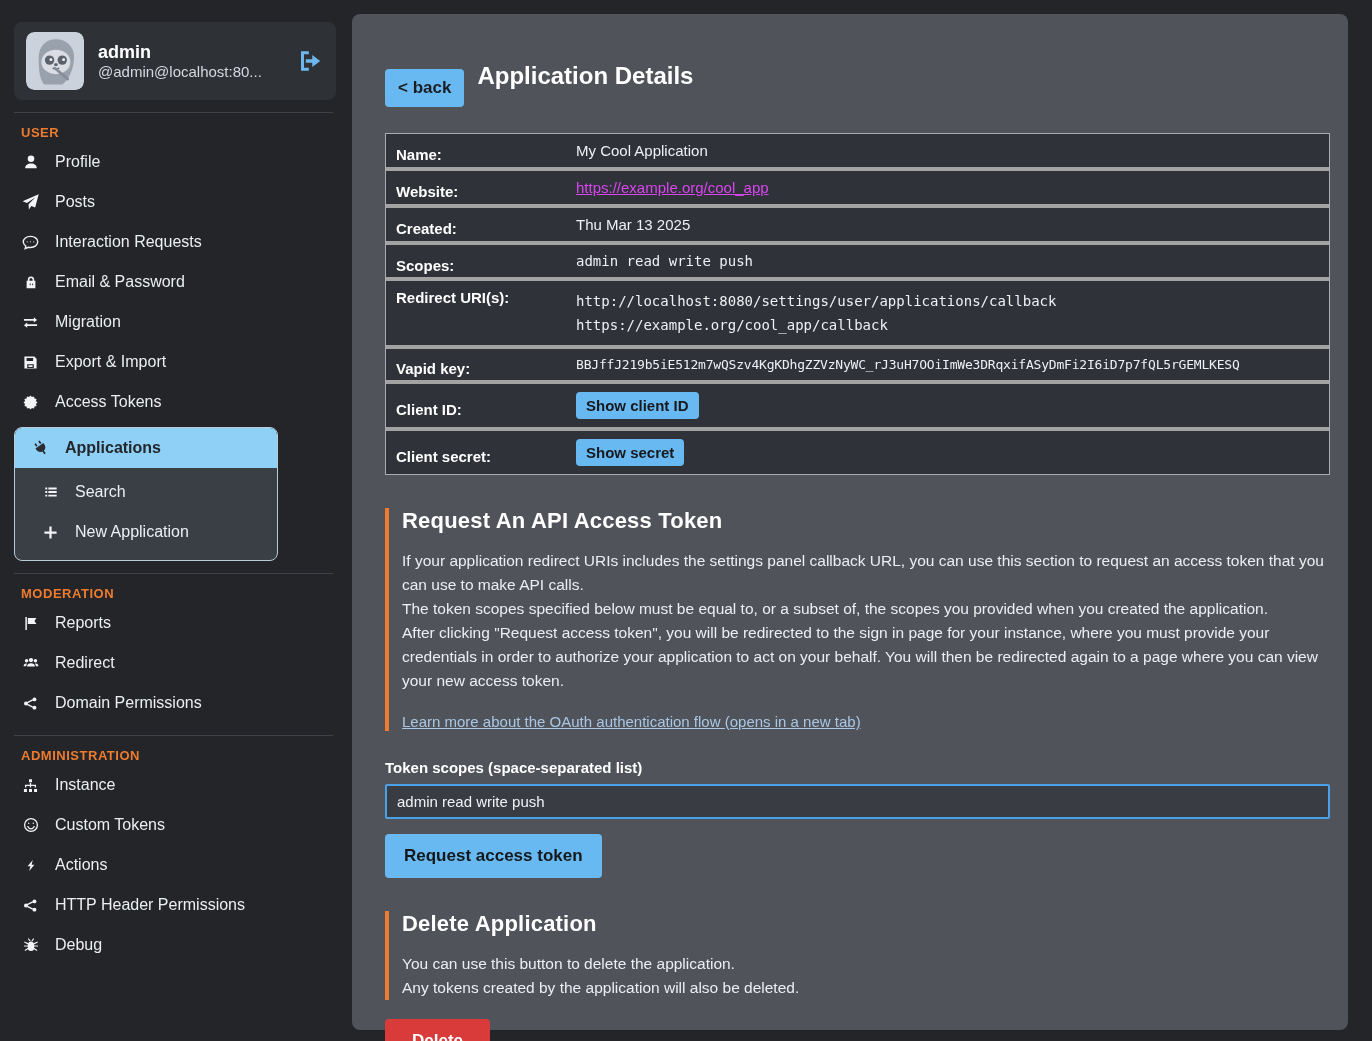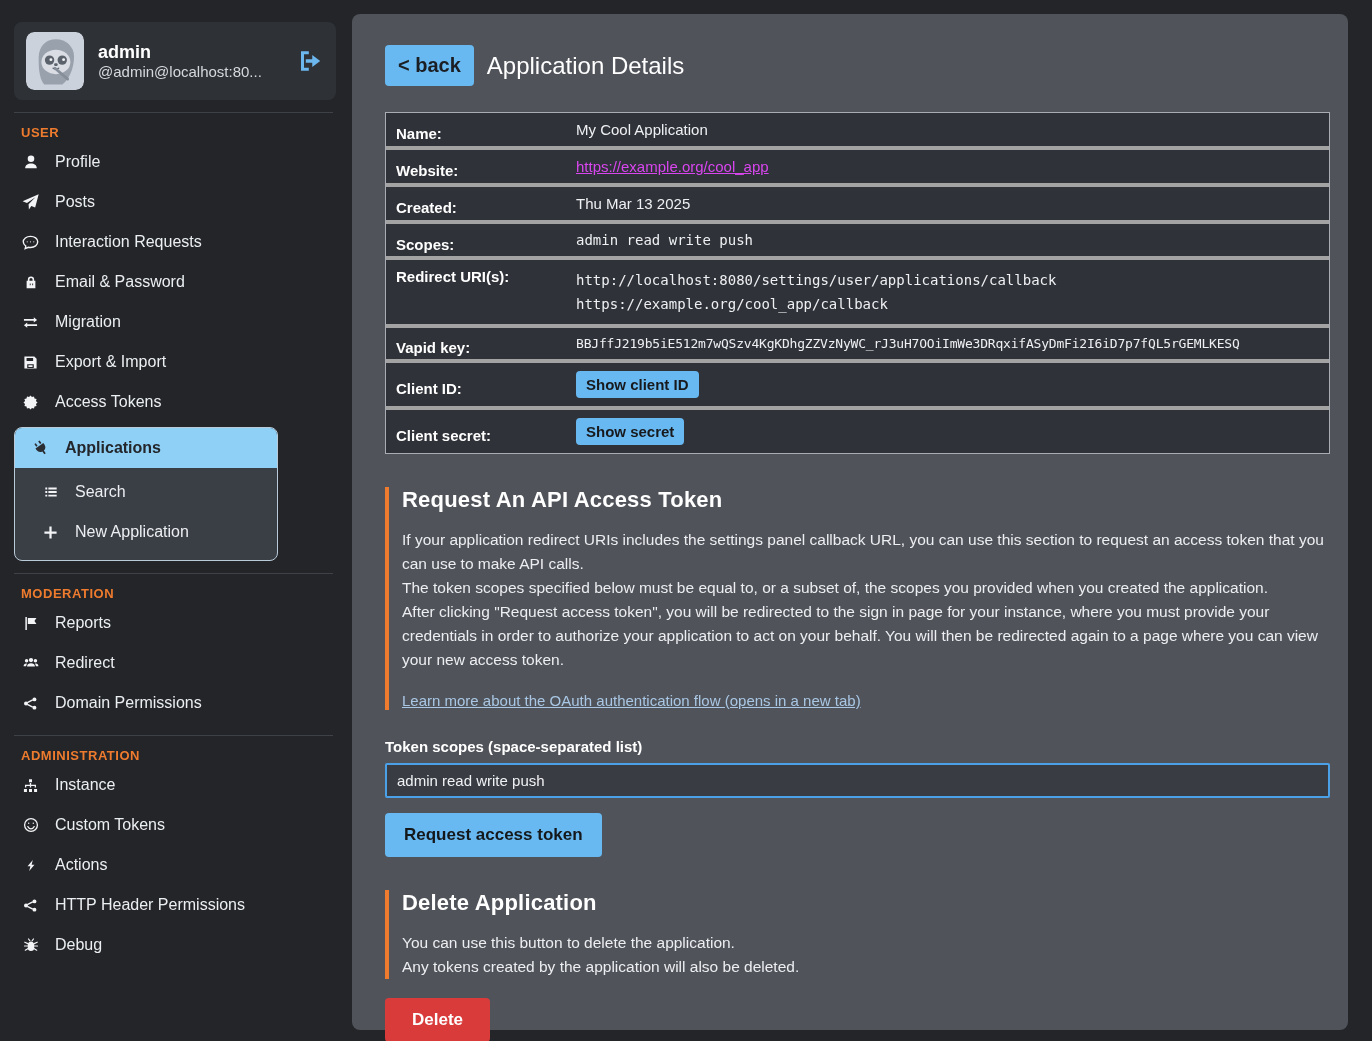--- a/index.html
+++ b/index.html
@@ -46,25 +46,26 @@
   .nav-group .sub .nav-item { padding: 11px 7px 11px 26px; }
   .nav-group .sub { padding: 4px 0 8px; }
 
   
   .main-panel {
     flex: 1; margin: 14px 24px 11px 7px; background: #50535a; border-radius: 8px;
     padding: 31px 18px 26px 33px;
   }
   .back-row { display: flex; align-items: center; gap: 13px; }
   .back-btn {
-    background: #68b9f2; color: #1b1e22; font-weight: bold; font-size: 20px;
+    background: #68b9f2; color: #1b1e22; font-weight: bold; font-size: 17px;
     border: none; border-radius: 4px; padding: 9px 13px; cursor: pointer;
     font-family: inherit;
-  }
-  .page-title { font-size: 24px; font-weight: normal; color: #ffffff; }
+    margin-top: 24px;
+  }
+  .page-title { font-size: 24px; font-weight: bold; color: #ffffff; }
 
   .details-table {
     margin-top: 26px; border: 1px solid #a9adb3; width: 945px;
     background: #2f3238;
   }
   .trow { display: grid; grid-template-columns: 190px 1fr; align-items: center; }
   .trow + .trow { border-top: 4px solid #a3a3a3; }
   .tlabel { font-size: 15px; font-weight: bold; color: #ffffff; padding: 8px 6px 0 10px; }
   .tvalue { font-size: 15px; color: #eef0f3; padding: 8px 8px 8px 0; }
   .tvalue.mono { font-size: 14px; }

